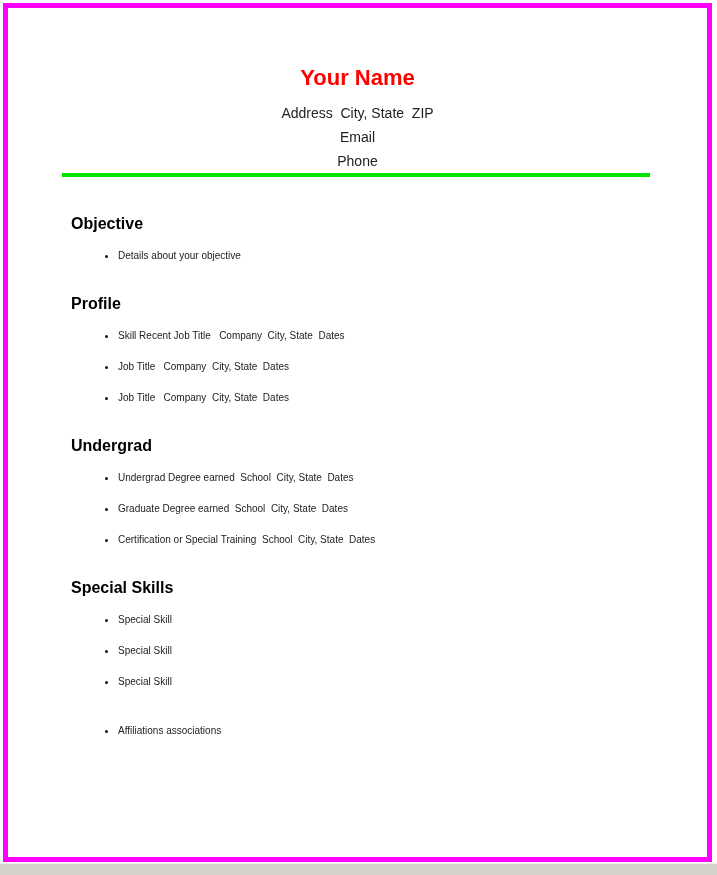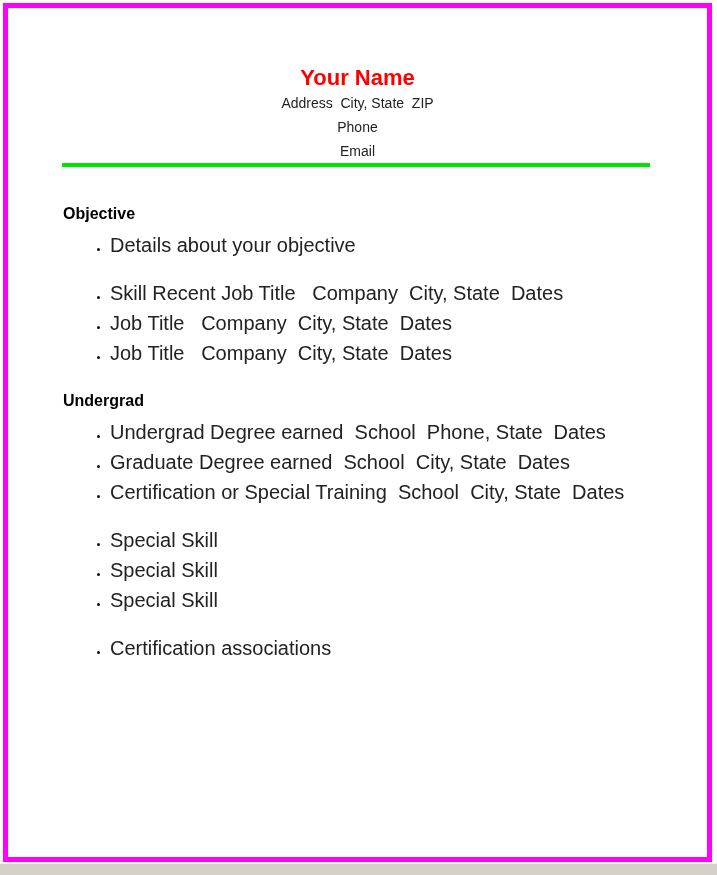--- a/index.html
+++ b/index.html
@@ -48,56 +48,58 @@
     margin-top: 57px;
   }
   .name {
     font-size: 22px;
     font-weight: bold;
     line-height: 26px;
     color: var(--name-color);
     margin: 0;
   }
   .contact {
+    margin-top: 10px;
   }
   .contact-line {
     font-size: 14px;
     line-height: 24px;
     color: #222222;
     white-space: pre-wrap;
   }
   .divider {
     height: 4px;
     background: var(--divider-color);
     margin: 0 57px 0 54px;
   }
   .sections {
     margin-top: 37px;
   }
   .section {
     overflow: hidden;
     margin-top: 18px;
+    margin-left: 8px;
   }
   .section:first-child {
     margin-top: 0;
   }
   .section-title {
     font-size: 16px;
     font-weight: bold;
     line-height: 20px;
     color: #000000;
     margin: 0 0 11px 55px;
   }
   ul.section-items {
     margin: 0;
     padding: 0 0 0 102px;
     list-style: disc outside;
   }
   ul.section-items li {
-    font-size: 20px;
+    font-size: 10px;
     line-height: 20px;
     margin-bottom: 10px;
     color: #222222;
     white-space: pre-wrap;
   }
   ul.section-items li::marker {
     font-size: 11px;
     color: #111111;
   }
 </style>
@@ -105,63 +107,65 @@
 <body>
 
 <div class="viewport">
 
   <div class="page">
 
     <div class="header">
       <h1 class="name">Your Name</h1>
       <div class="contact">
         <div class="contact-line">Address  City, State  ZIP</div>
+        <div class="contact-line">Email</div>
         <div class="contact-line">Phone</div>
-        <div class="contact-line">Email</div>
       </div>
     </div>
 
     <div class="divider"></div>
 
     <div class="sections" id="sections">
   <div class="section">
     <h2 class="section-title">Objective</h2>
     <ul class="section-items">
             <li>Details about your objective</li>
           </ul>
   </div>
 
   <div class="section">
+    <h2 class="section-title">Profile</h2>
     <ul class="section-items">
             <li>Skill Recent Job Title   Company  City, State  Dates</li>
             <li>Job Title   Company  City, State  Dates</li>
             <li>Job Title   Company  City, State  Dates</li>
           </ul>
   </div>
 
   <div class="section">
     <h2 class="section-title">Undergrad</h2>
     <ul class="section-items">
-            <li>Undergrad Degree earned  School  Phone, State  Dates</li>
+            <li>Undergrad Degree earned  School  City, State  Dates</li>
             <li>Graduate Degree earned  School  City, State  Dates</li>
             <li>Certification or Special Training  School  City, State  Dates</li>
           </ul>
   </div>
 
   <div class="section">
+    <h2 class="section-title">Special Skills</h2>
     <ul class="section-items">
             <li>Special Skill</li>
             <li>Special Skill</li>
             <li>Special Skill</li>
           </ul>
   </div>
 
   <div class="section">
     <ul class="section-items">
-            <li>Certification associations</li>
+            <li>Affiliations associations</li>
           </ul>
   </div>
 </div>
 
   </div>
 
   <div class="status-bar"></div>
 
 </div>
 

